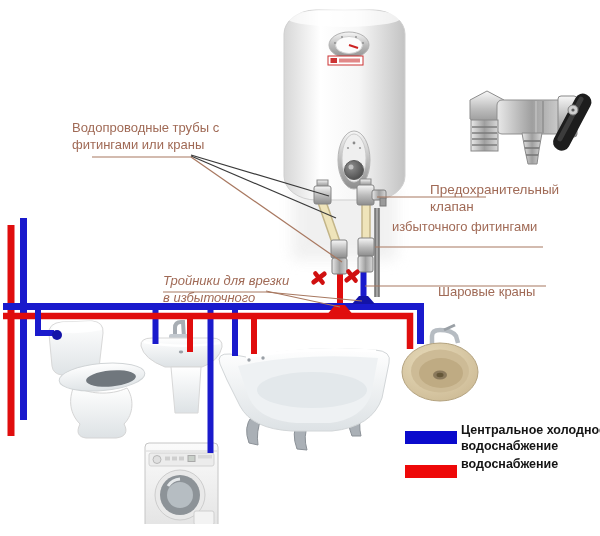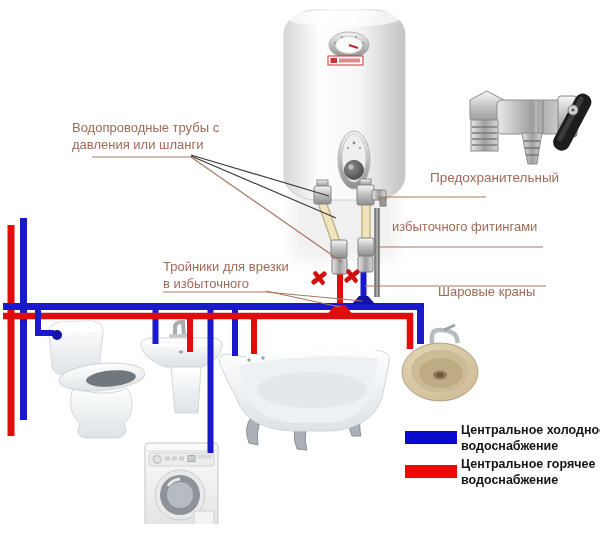--- a/index.html
+++ b/index.html
@@ -249,42 +249,42 @@
       <line x1="375" y1="247" x2="543" y2="247" stroke="#a87860"></line>
       <line x1="365" y1="286" x2="546" y2="286" stroke="#a87860"></line>
     </g>
 
     <rect x="405" y="431" width="52" height="13" fill="#0a0acc"></rect>
     <rect x="405" y="465" width="52" height="13" fill="#ee0808"></rect>
   </svg>
 
   <div class="lbl" style="left:72px;top:119px;">
     <div>Водопроводные трубы с</div>
-    <div>давления или шланги</div>
-  </div>
-
-  <div class="lbl lbl-big" style="left:430px;top:169px;">
+    <div>фитингами или краны</div>
+  </div>
+
+  <div class="lbl lbl-big" style="left:430px;top:181px;">
     <div>Предохранительный</div>
+    <div>клапан</div>
   </div>
 
   <div class="lbl" style="left:392px;top:218px;">
     <div>избыточного фитингами</div>
   </div>
 
   <div class="lbl" style="left:438px;top:283px;">
     <div>Шаровые краны</div>
   </div>
 
-  <div class="lbl" style="left:163px;top:258px;">
+  <div class="lbl" style="left:163px;top:272px;font-style:italic;">
     <div>Тройники для врезки</div>
     <div>в избыточного</div>
   </div>
 
   <div class="legend-text" style="left:461px;top:423px;">
     <div>Центральное холодное</div>
     <div>водоснабжение</div>
   </div>
   <div class="legend-text" style="left:461px;top:457px;">
-    <div>Центральное горячее</div>
     <div>водоснабжение</div>
   </div>
 
 </div>
 
 </body></html>

